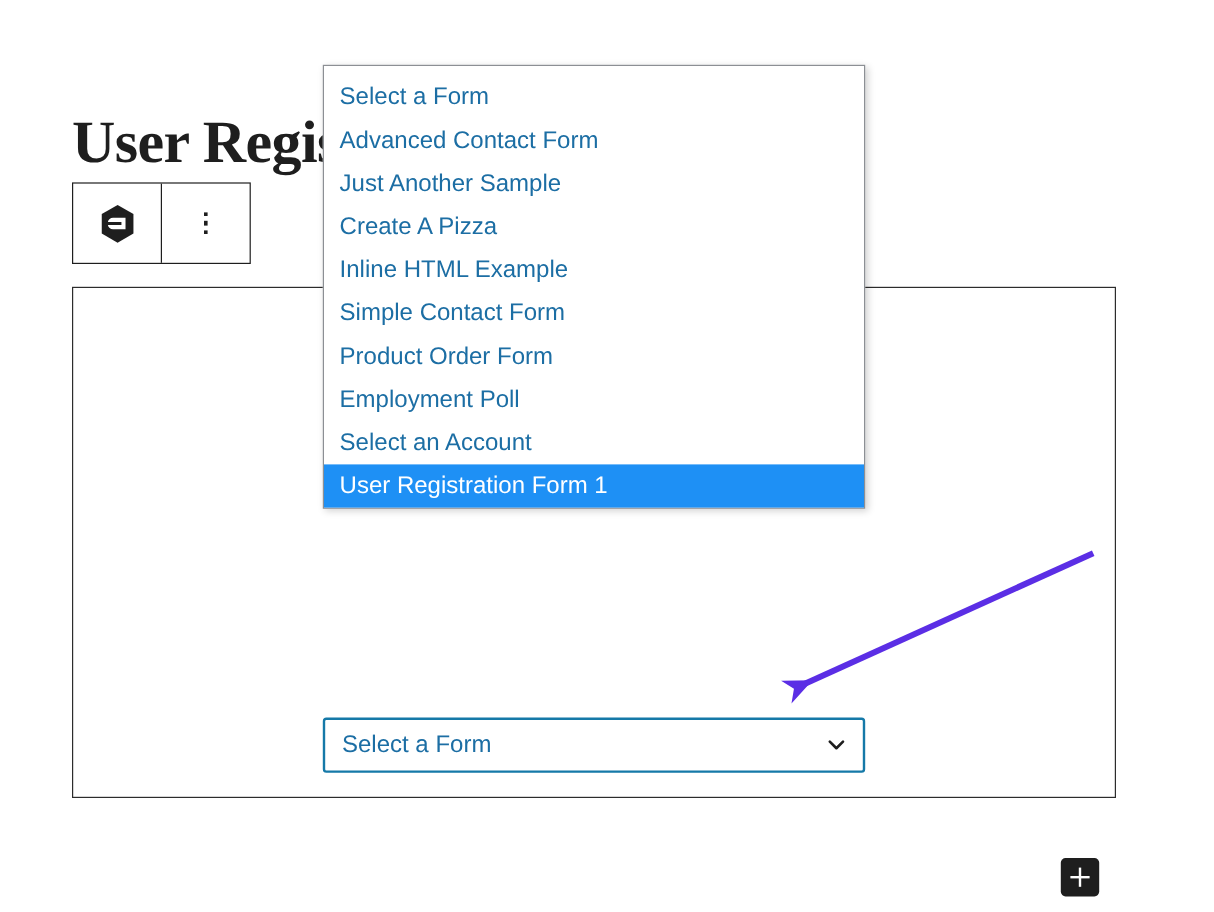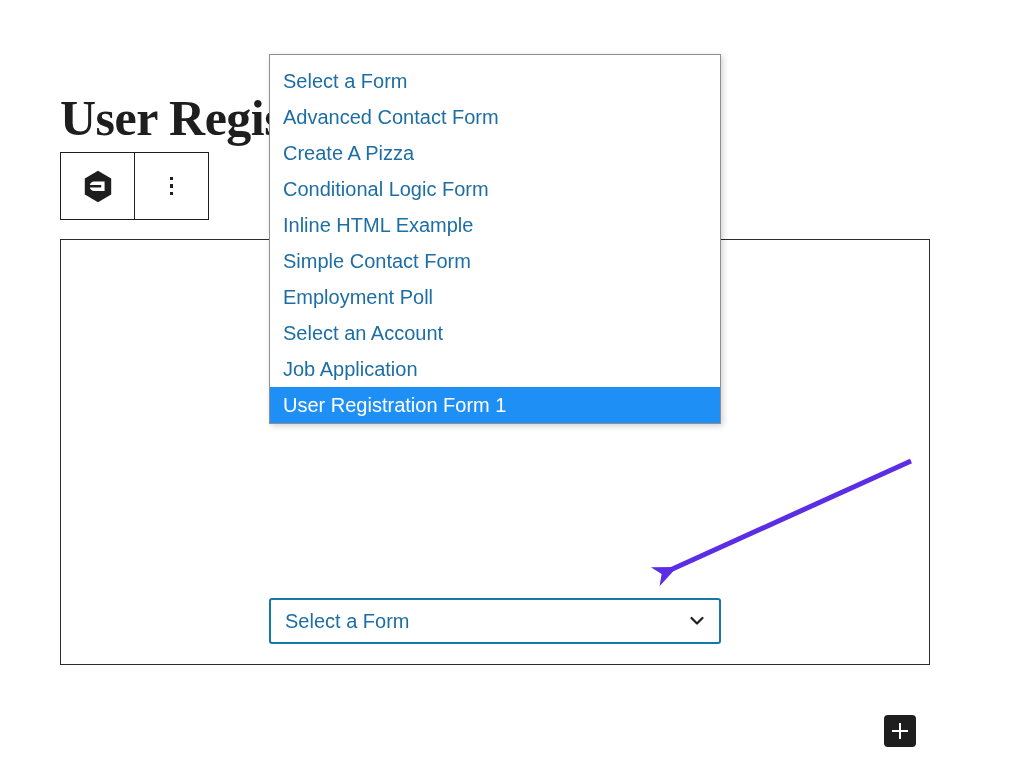--- a/index.html
+++ b/index.html
@@ -231,27 +231,27 @@
   <span class="chev">
     <svg viewBox="0 0 20 20" width="20" height="20" aria-hidden="true">
       <path d="M4.5 7 L10 12.5 L15.5 7" fill="none" stroke="#1e1e1e" stroke-width="2.2" stroke-linecap="round" stroke-linejoin="round"></path>
     </svg>
   </span>
 </div>
 
 <div class="dropdown-panel">
   <div class="dd-item">Select a Form</div>
   <div class="dd-item">Advanced Contact Form</div>
+  <div class="dd-item">Just Another Sample</div>
   <div class="dd-item">Create A Pizza</div>
-  <div class="dd-item">Conditional Logic Form</div>
   <div class="dd-item">Inline HTML Example</div>
   <div class="dd-item">Simple Contact Form</div>
+  <div class="dd-item">Product Order Form</div>
   <div class="dd-item">Employment Poll</div>
   <div class="dd-item">Select an Account</div>
-  <div class="dd-item">Job Application</div>
   <div class="dd-item selected last">User Registration Form 1</div>
 </div>
 
 <svg class="annotation" viewBox="0 0 1012 760">
   <defs>
     <marker id="arrowhead" markerWidth="5" markerHeight="5" refX="2.2" refY="2.5" orient="auto">
       <path d="M5,0.4 L0.2,2.5 L5,4.6 L3.6,2.5 Z" fill="#5b2ee5"></path>
     </marker>
   </defs>
   <line x1="911" y1="461" x2="668" y2="571" stroke="#5b2ee5" stroke-width="5" marker-end="url(#arrowhead)"></line>

